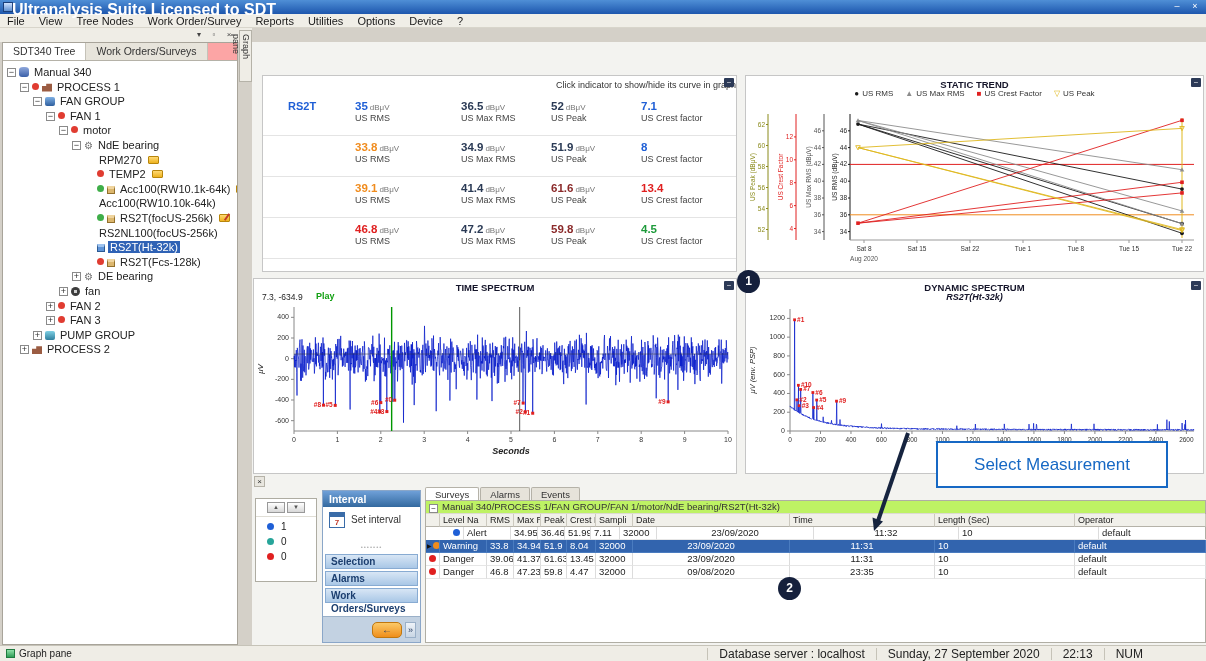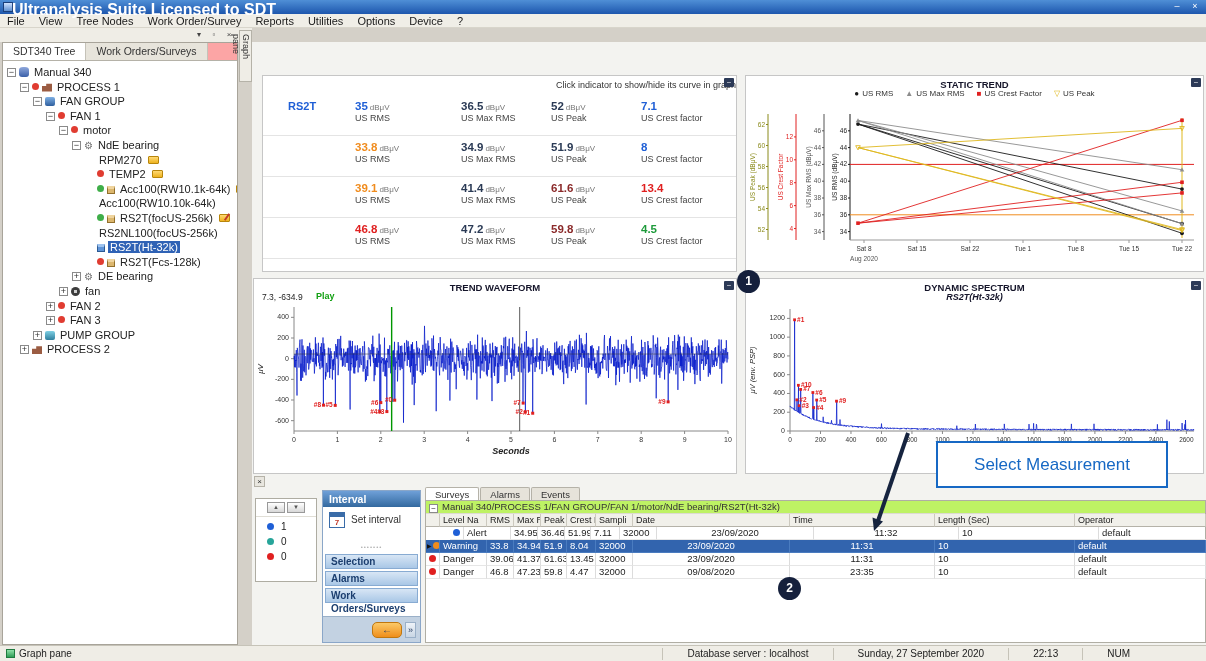--- a/index.html
+++ b/index.html
@@ -92,21 +92,21 @@
 .gh{background:#f1f0ea;border-right:1px solid #ccc9bf;border-bottom:1px solid #b5b2a8;text-align:left;font-size:9px;color:#222}
 .gut{padding:0 1px;text-align:center}
 .gut .dot{margin-right:0;vertical-align:0}
 .selmark{font-size:6px;margin-right:1px;vertical-align:1px;color:#111}
 .selrow .gc{background:#3264ae;color:#fff;border-right-color:#4a7cc0;border-bottom-color:#4a7cc0}
 .ctr{text-align:center}
 .statusbar{position:absolute;left:0;top:645px;width:1206px;height:16px;background:#efede6;border-top:1px solid #c6c3b8;display:flex;align-items:center}
 .sb-chip{display:flex;align-items:center;gap:4px;padding:0 6px;font-size:10px;color:#222}
 .sb-ico{width:9px;height:9px;background:linear-gradient(#8fe0a8,#2f9d56);border:1px solid #1f7a3e}
 .sb-right{margin-left:auto;display:flex;align-items:center;height:100%}
-.sb-seg{padding:0 24px;font-size:10px;color:#222;border-left:1px solid #c6c3b8;height:12px;line-height:12px;white-space:nowrap}
+.sb-seg{padding:0 11px;font-size:12px;color:#222;border-left:1px solid #c6c3b8;height:12px;line-height:12px;white-space:nowrap}
 .sb-pad{width:52px}
 .step{position:absolute;width:23px;height:23px;border-radius:50%;background:#15203c;color:#fff;font-weight:bold;font-size:12px;text-align:center;line-height:23px;z-index:30}
 .step1{left:737px;top:270px}
 .step2{left:778px;top:577px}
 .callout{position:absolute;left:936px;top:441px;width:232px;height:47px;background:#fff;border:2px solid #1668c4;color:#1668c4;font-size:17px;text-align:center;line-height:43px;z-index:28}
 .arrowsvg{position:absolute;left:850px;top:425px;width:100px;height:112px;z-index:29;pointer-events:none}
 </style>
 </head>
 <body>
 
@@ -368,21 +368,21 @@
           <line x1="112" y1="47.60000000000004" x2="436" y2="130.55" stroke="#dfb81f" stroke-width="0.9"></line>
           <path d="M433.7,128.65 L438.3,128.65 L436,132.85000000000002 Z" fill="none" stroke="#dfb81f" stroke-width="0.9"></path>
           <line x1="112" y1="47.60000000000004" x2="436" y2="28.384999999999962" stroke="#dfb81f" stroke-width="0.9"></line>
           <path d="M433.7,26.484999999999964 L438.3,26.484999999999964 L436,30.684999999999963 Z" fill="none" stroke="#dfb81f" stroke-width="0.9"></path>
           <path d="M109.7,45.70000000000004 L114.3,45.70000000000004 L112,49.900000000000034 Z" fill="none" stroke="#dfb81f" stroke-width="0.9"></path>
         </svg>
     </div>
 
     <div class="panel p-wave">
       <div class="minbtn">–</div>
-      <div class="chart-title">TREND WAVEFORM</div>
+      <div class="chart-title">TIME SPECTRUM</div>
       <div class="wavehead">
         <span class="readout">7.3, -634.9</span>
         <span class="play">Play</span>
       </div>
       <svg width="482" height="156">
           <line x1="40" y1="4" x2="40" y2="128" stroke="#888" stroke-width="1"></line>
           <line x1="40" y1="128" x2="474" y2="128" stroke="#888" stroke-width="1"></line>
           <line x1="37" y1="14.333333333333343" x2="40" y2="14.333333333333343" stroke="#888" stroke-width="1"></line>
           <text x="35" y="16.333333333333343" text-anchor="end" font-size="7" fill="#333" font-family="Liberation Sans, sans-serif">400</text>
           <line x1="37" y1="35" x2="40" y2="35" stroke="#888" stroke-width="1"></line>

